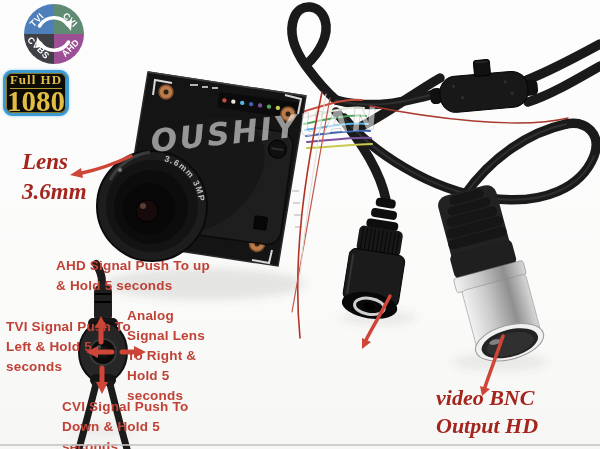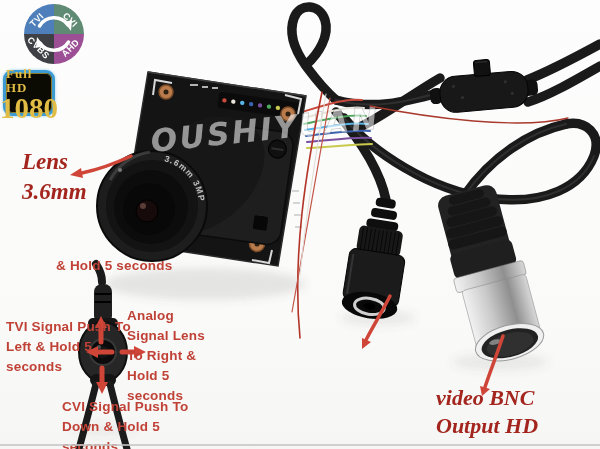--- a/index.html
+++ b/index.html
@@ -17,21 +17,21 @@
   .q2{left:0;top:30px;background:var(--q2,#3f4045);}
   .q3{left:30px;top:30px;background:var(--q3,#9c4f95);}
   .quad span{position:absolute;color:#fff;font-size:9px;font-weight:bold;letter-spacing:.5px;}
   .q0 span{left:5px;top:11px;transform:rotate(-45deg);}
   .q1 span{right:5px;top:11px;transform:rotate(45deg);}
   .q2 span{left:1px;bottom:11px;transform:rotate(45deg);}
   .q3 span{right:3px;bottom:11px;transform:rotate(-45deg);}
   .logo svg{left:0;top:0;}
   
   .badge{
-    position:absolute;left:3px;top:70px;width:52px;height:46px;box-sizing:border-box;
+    position:absolute;left:3px;top:70px;width:66px;height:46px;box-sizing:border-box;
     background:#0b0b04;border:3px solid var(--color-badge_border,#3d9bd1);border-radius:9px;
     box-shadow:0 0 3px #8ecdf0, inset 0 0 0 1px #8a7a28;
     display:flex;flex-direction:column;align-items:center;justify-content:center;
     font-family:"Liberation Serif",serif;color:var(--color-badge_text,#e2bd45);
   }
   .badge .t{font-size:13px;font-weight:bold;letter-spacing:1px;line-height:14px;}
   .badge .rule{width:52px;height:1px;background:#b89a32;margin:1px 0;}
   .badge .b{font-size:29px;font-weight:bold;line-height:23px;}
   
   .lbl{position:absolute;color:var(--color-annotation_sans,#c04237);}
@@ -289,20 +289,21 @@
     <div class="rule"></div>
     <div class="b">1080</div>
   </div>
 
   <div class="lbl serif big" style="left:22px;top:147px">
     <div>Lens</div>
     <div>3.6mm</div>
   </div>
 
   <div class="lbl sans" style="left:56px;top:256px">
+    <div>AHD Signal Push To up</div>
     <div>&amp; Hold 5 seconds</div>
   </div>
 
   <div class="lbl sans" style="left:6px;top:317px">
     <div>TVI Signal Push To</div>
     <div>Left  &amp; Hold 5</div>
     <div>seconds</div>
   </div>
 
   <div class="lbl sans" style="left:127px;top:306px">

